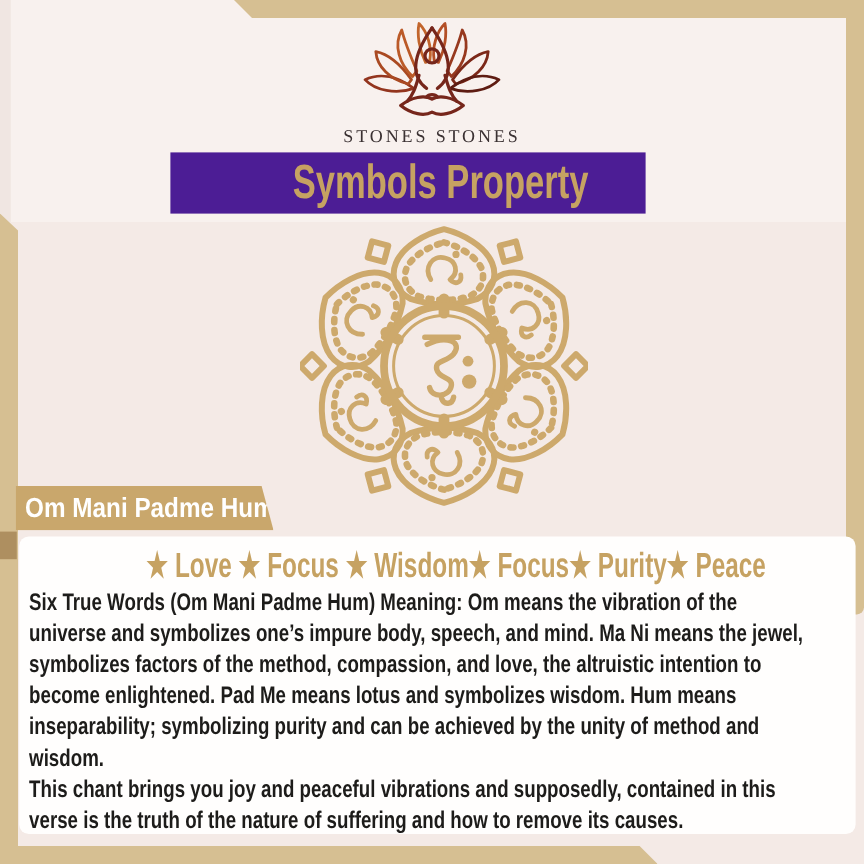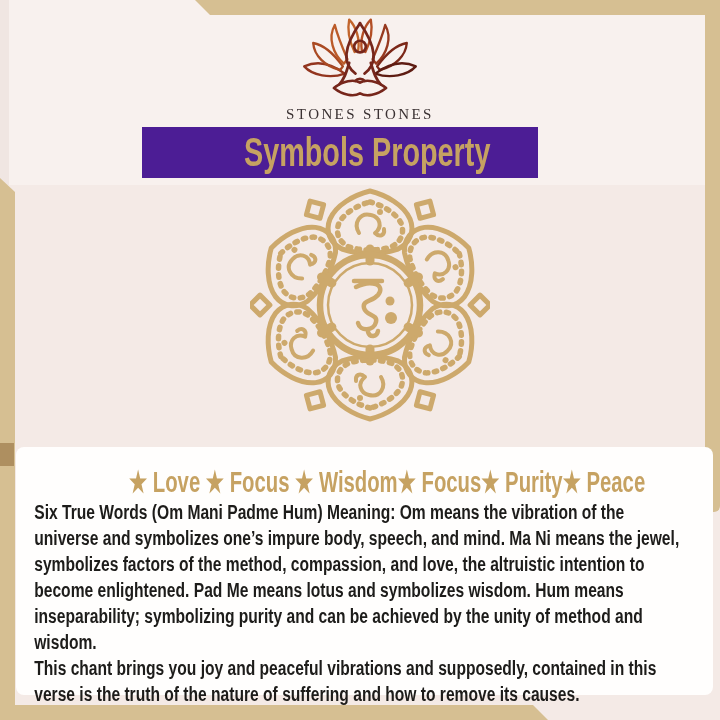--- a/index.html
+++ b/index.html
@@ -45,21 +45,21 @@
   
   .om-banner{position:absolute;left:13px;top:405px;width:215px;height:37px;
     background:var(--banner-tan,#c9a76c);display:flex;align-items:center;
     clip-path:polygon(0 0,calc(100% - 10px) 0,100% 100%,0 100%);}
   .om-banner span{color:#ffffff;font-weight:bold;font-size:23px;white-space:nowrap;
     padding-left:9px;transform:scaleX(0.88);transform-origin:0 50%;}
   .dark-chip{position:absolute;left:0;top:443px;width:14px;height:23px;background:var(--dark-tan,#ae8f60);}
 
   
   .content-box{position:absolute;left:16px;top:447px;width:697px;height:248px;background:#fffefd;
-    border-radius:8px;padding:12px;box-sizing:border-box;}
+    border-radius:8px;padding:2px;box-sizing:border-box;}
   .highlights{margin-top:7px;height:32px;line-height:32px;text-align:center;white-space:nowrap;
     font-size:29px;font-weight:bold;color:var(--heading-gold,#c5a261);transform:scaleX(0.7);}
   .body-lines{margin-top:1px;padding-left:8px;width:128%;transform:scaleX(0.78);transform-origin:0 0;}
   .body-line{white-space:nowrap;font-size:20px;font-weight:bold;line-height:26px;
     color:var(--text-dark,#1d1c1a);letter-spacing:0;}
 
   
   .logo-svg .fig{fill:none;stroke:var(--logo-maroon,#76261b);stroke-width:3;stroke-linecap:round;stroke-linejoin:round;}
   .logo-svg .pet{fill:none;stroke-width:2.6;stroke-linecap:round;stroke-linejoin:round;}
 </style>
@@ -131,20 +131,23 @@
       <use href="#diamond" transform="rotate(270)"></use>
       <use href="#diamond" transform="rotate(330)"></use>
       <circle class="ln" r="50" stroke-width="6.5"></circle>
       <circle class="ln" r="42" stroke-width="2.5"></circle>
       <path class="ln" stroke-width="4.5" d="M-16,-24 L12,-24 M-14,-18 C2,-26 16,-20 8,-10 C2,-3 -8,-5 -6,3 C-4,11 8,9 6,17 C4,26 -10,27 -12,18 M-2,27 C0,33 7,32 8,26"></path>
       <circle class="dotfill" cx="20" cy="-4" r="4.5"></circle>
       <circle class="dotfill" cx="21" cy="13" r="6"></circle>
     </g>
   </svg>
 
+  <div class="om-banner">
+    <span>Om Mani Padme Hum</span>
+  </div>
   <div class="dark-chip"></div>
 
   <div class="content-box">
     <div class="highlights">★ Love ★ Focus ★ Wisdom★ Focus★ Purity★ Peace</div>
     <div class="body-lines">
       <div class="body-line">Six True Words (Om Mani Padme Hum) Meaning: Om means the vibration of the</div>
       <div class="body-line">universe and symbolizes one’s impure body, speech, and mind. Ma Ni means the jewel,</div>
       <div class="body-line">symbolizes factors of the method, compassion, and love, the altruistic intention to</div>
       <div class="body-line">become enlightened. Pad Me means lotus and symbolizes wisdom. Hum means</div>
       <div class="body-line">inseparability; symbolizing purity and can be achieved by the unity of method and</div>

